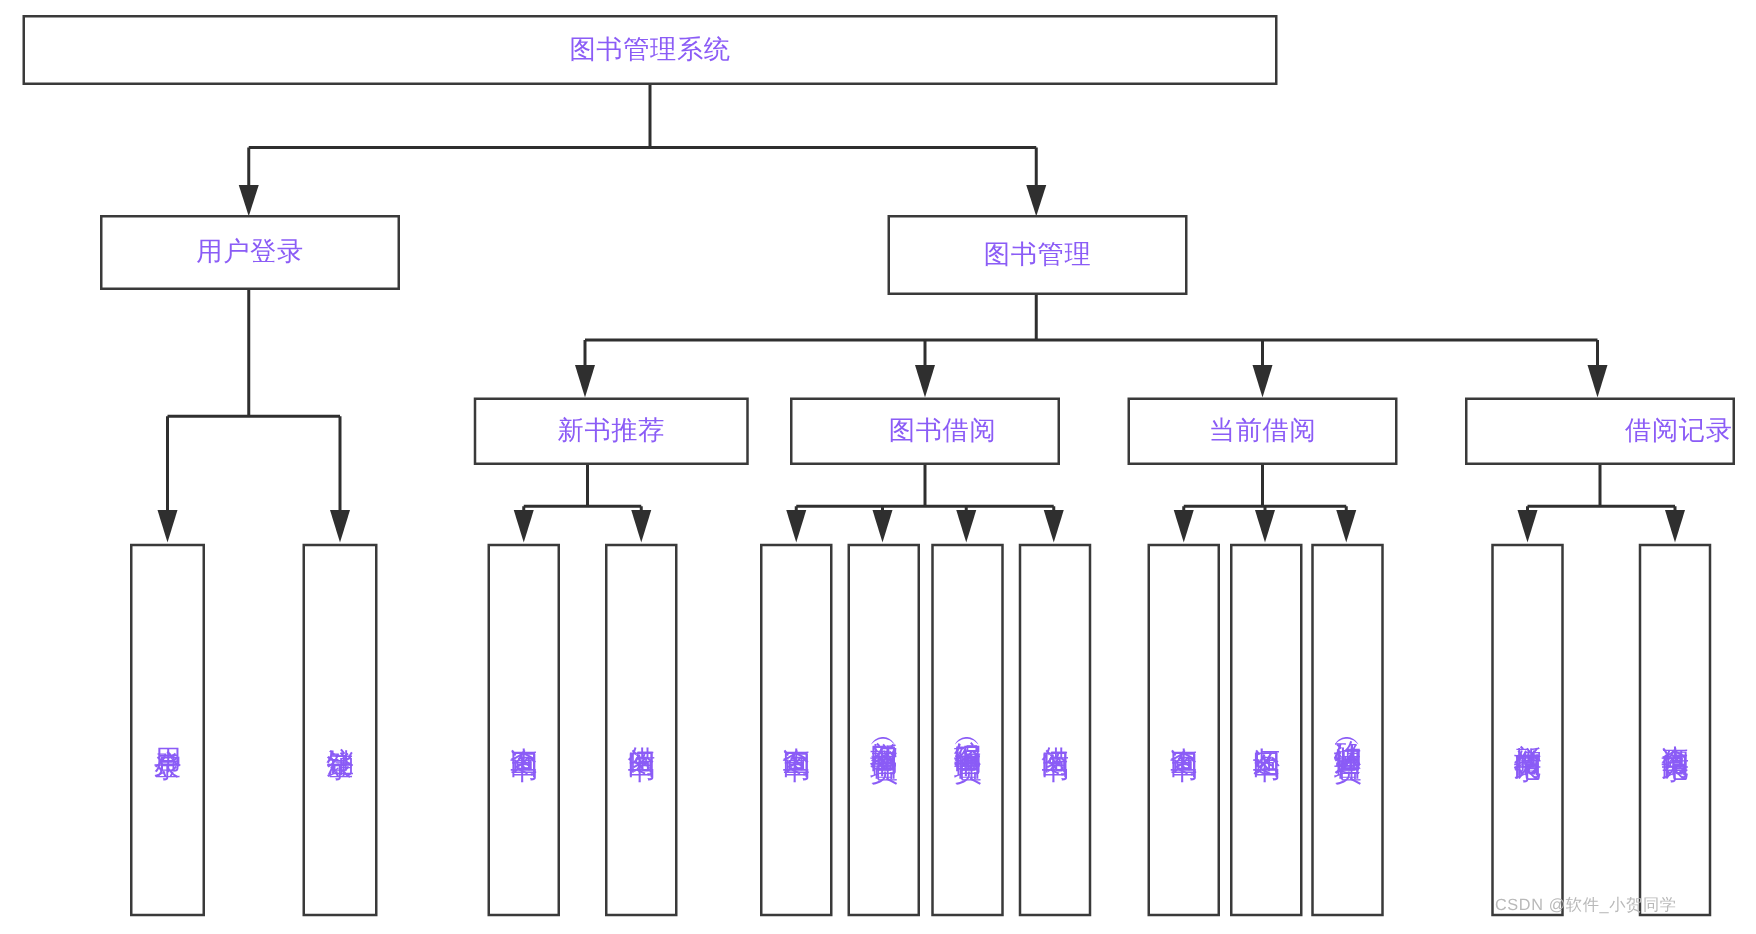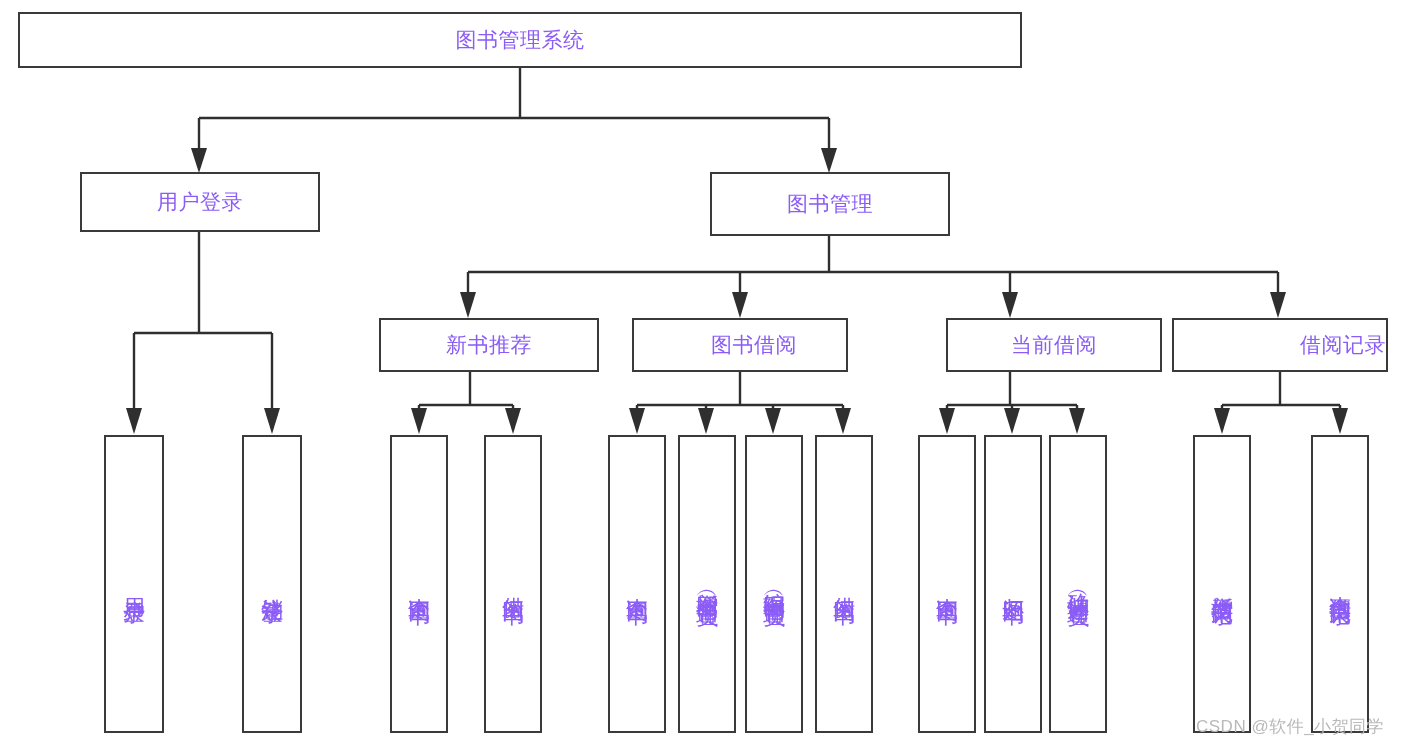--- a/index.html
+++ b/index.html
@@ -46,21 +46,21 @@
     writing-mode: vertical-rl;
     text-orientation: upright;
     font-size: 22px;
     line-height: 1.38;
     letter-spacing: 2px;
     white-space: normal;
     max-height: 100%;
   }
   .watermark {
     position: absolute;
-    font-size: 17px;
+    font-size: 13px;
     color: #b9b9b9;
     white-space: nowrap;
     letter-spacing: 0.5px;
   }
   svg.links {
     position: absolute;
     left: 0;
     top: 0;
     width: 1405px;
     height: 747px;
@@ -155,21 +155,21 @@
   <div class="node-box" style="left:710px; top:172px; width:240px; height:64px;">
     <span class="node-label">图书管理</span>
   </div>
 
   <div class="node-box" style="left:360px; top:318px; width:220px; height:54px;margin-left:19px;">
     <span class="node-label">新书推荐</span>
   </div>
   <div class="node-box" style="left:632px; top:318px; width:216px; height:54px;padding-left:28px;">
     <span class="node-label">图书借阅</span>
   </div>
-  <div class="node-box" style="left:902px; top:318px; width:216px; height:54px;margin-left:44px;">
+  <div class="node-box" style="left:902px; top:318px; width:216px; height:54px;">
     <span class="node-label">当前借阅</span>
   </div>
   <div class="node-box" style="left:1172px; top:318px; width:216px; height:54px;justify-content:flex-end;">
     <span class="node-label">借阅记录</span>
   </div>
 
   <div class="node-box vertical" style="left:104px; top:435px; width:60px; height:298px;">
     <span class="node-label">用户登录</span>
   </div>
   <div class="node-box vertical" style="left:242px; top:435px; width:60px; height:298px;">

